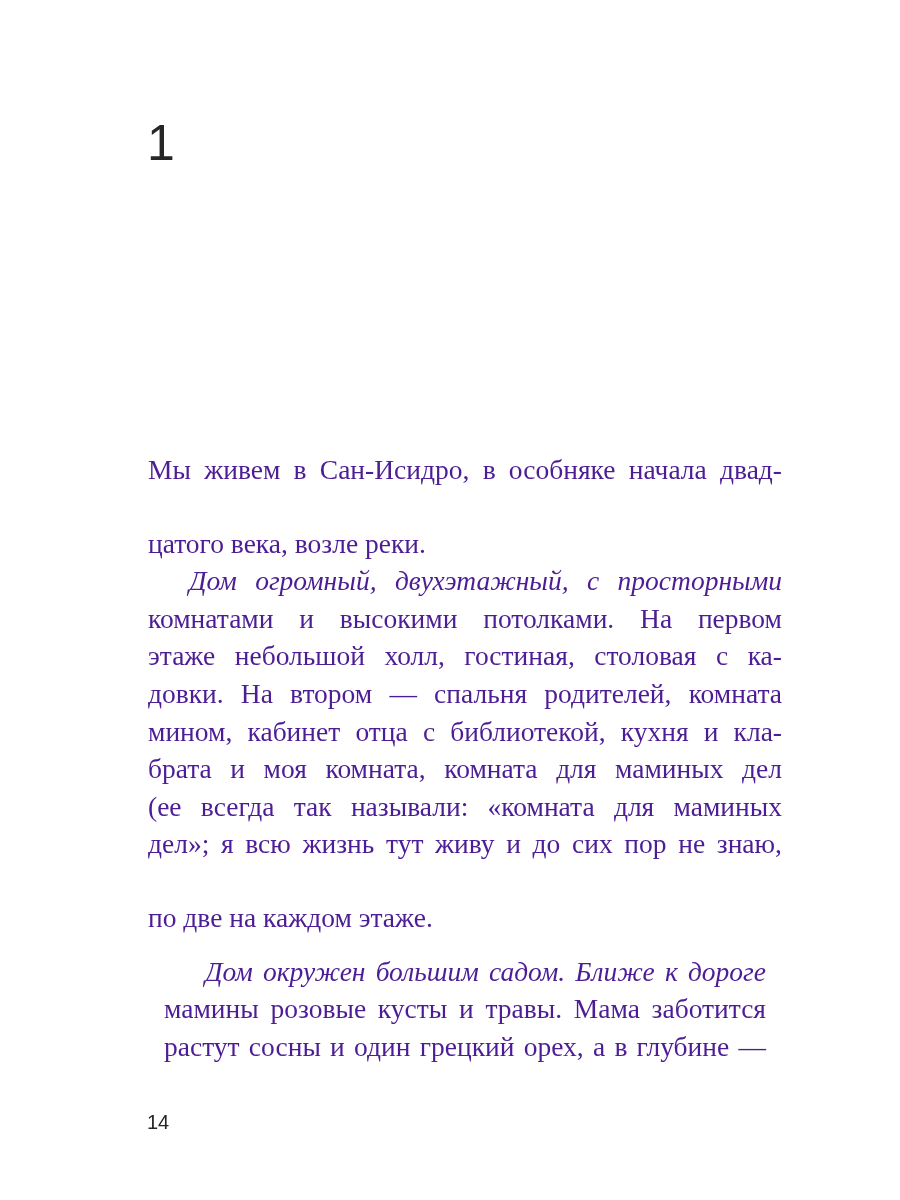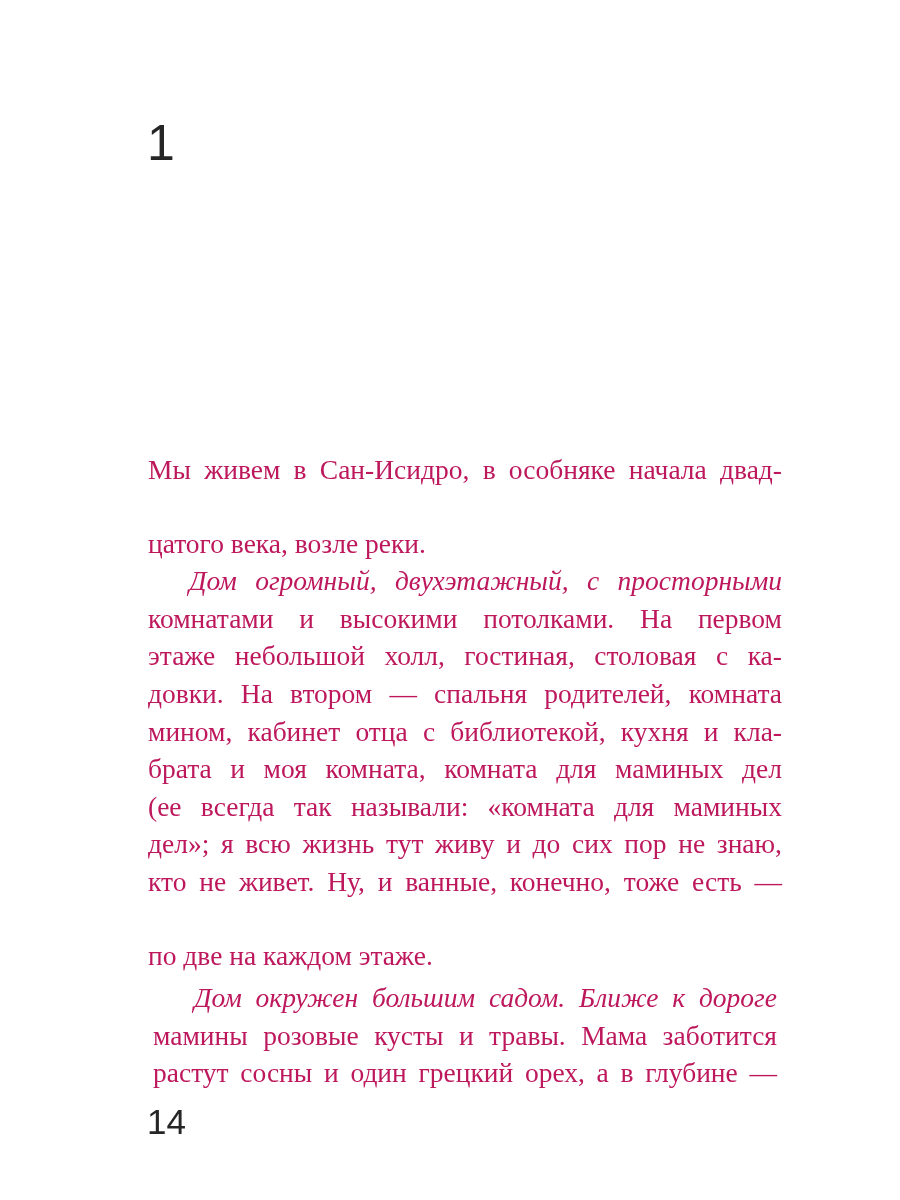--- a/index.html
+++ b/index.html
@@ -26,21 +26,21 @@
       margin: 0;
     }
     .body-text {
       position: absolute;
       left: 148px;
       top: 451px;
       width: 634px;
       font-family: "Liberation Serif", serif;
       font-size: 27.5px;
       line-height: 37.6px;
-      color: #be185d;
+      color: #4c1d95;
     }
     .line {
       display: block;
       white-space: nowrap;
       text-align: justify;
       text-align-last: justify;
       height: 37.6px;
     }
     .line.last {
       text-align-last: left;
@@ -48,21 +48,21 @@
     }
     .line.indent {
       padding-left: 41px;
       font-style: italic;
     }
     .page-number {
       position: absolute;
       left: 147px;
       top: 1106px;
       font-family: "Liberation Sans", sans-serif;
-      font-size: 35px;
+      font-size: 20px;
       line-height: 32px;
       color: #262626;
     }
   </style>
 </head>
 <body>
 
 <div>
 
   <h1 class="chapter-number">1</h1>
@@ -76,25 +76,24 @@
 
     <p style="margin:0">
       <span class="line indent">Дом огромный, двухэтажный, с просторными</span>
       <span class="line">комнатами и высокими потолками. На первом</span>
       <span class="line">этаже небольшой холл, гостиная, столовая с ка-</span>
       <span class="line">довки. На втором — спальня родителей, комната</span>
       <span class="line">мином, кабинет отца с библиотекой, кухня и кла-</span>
       <span class="line">брата и моя комната, комната для маминых дел</span>
       <span class="line">(ее всегда так называли: «комната для маминых</span>
       <span class="line">дел»; я всю жизнь тут живу и до сих пор не знаю,</span>
-      <span class="line">кто не живет. Ну, и ванные, конечно, тоже есть —</span>
       <span class="line last">по две на каждом этаже.</span>
     </p>
 
-    <p style="margin:5px">
+    <p style="margin:16px">
       <span class="line indent">Дом окружен большим садом. Ближе к дороге</span>
       <span class="line">мамины розовые кусты и травы. Мама заботится</span>
       <span class="line">растут сосны и один грецкий орех, а в глубине —</span>
     </p>
 
   </div>
 
   <div class="page-number">14</div>
 
 </div>

